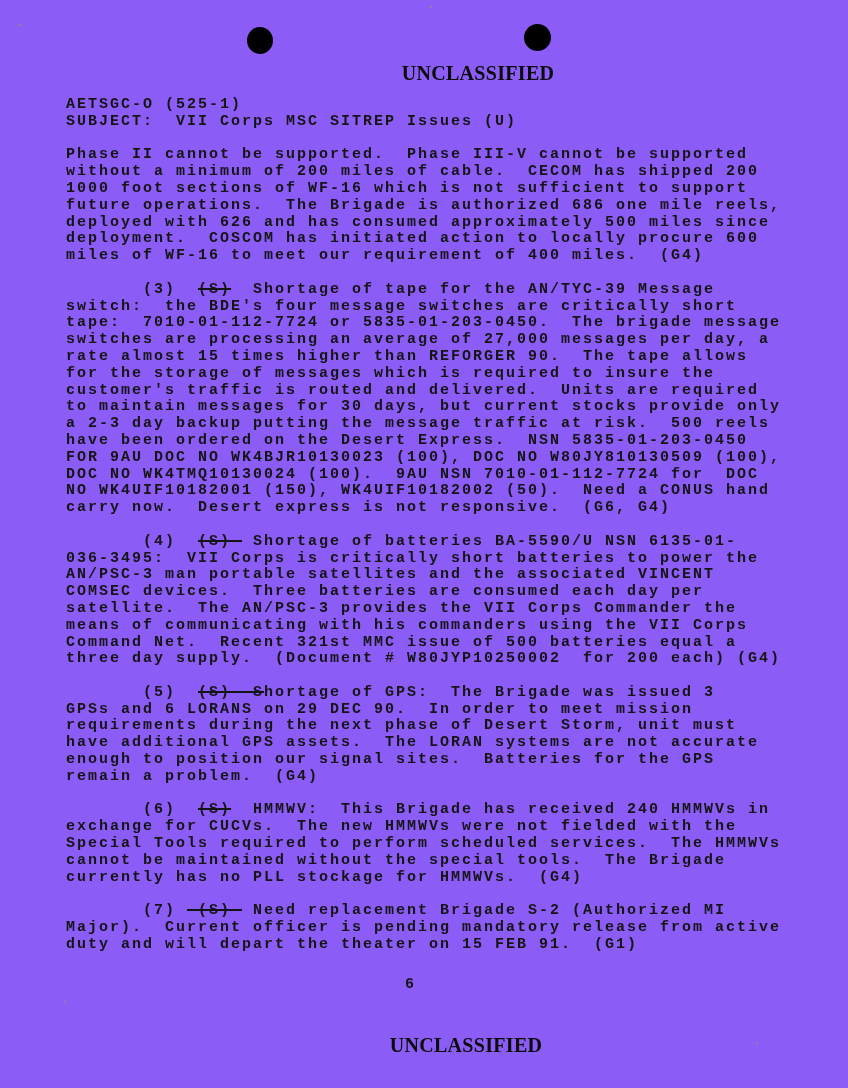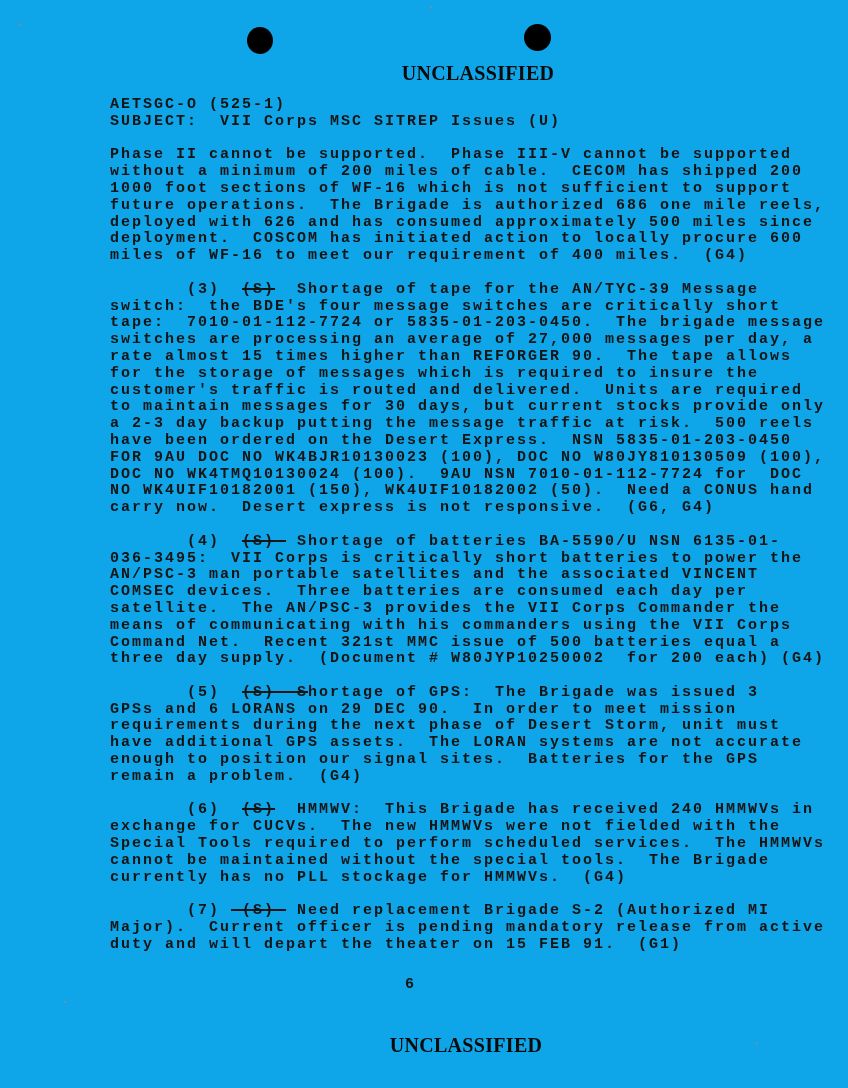--- a/index.html
+++ b/index.html
@@ -1,20 +1,20 @@
 <!DOCTYPE html>
 <html><head>
 <meta charset="utf-8">
 <style>
   html, body { margin: 0; padding: 0; background: #e8e8e8; }
   .page {
     position: relative;
     width: 848px;
     height: 1088px;
-    background: #0ea5e9;
+    background: #8b5cf6;
     overflow: hidden;
     font-family: "Liberation Mono", "DejaVu Sans Mono", monospace;
     color: #121212;
   }
   .hole-punch {
     position: absolute;
     background: #000;
     border-radius: 50%;
   }
   .classification {
@@ -31,21 +31,21 @@
     position: absolute;
     left: 66px;
     top: 97px;
     font-size: 15px;
     font-weight: bold;
     letter-spacing: 2px;
     line-height: 16.8px;
     white-space: pre;
     color: #151515;
   }
-  .doc-body .line { height: 16.8px; margin-left: 44px; }
+  .doc-body .line { height: 16.8px; }
   .strike {
     text-decoration: line-through;
     text-decoration-thickness: 2px;
   }
   .page-number {
     position: absolute;
     left: 405px;
     top: 976px;
     font-size: 15px;
     font-weight: bold;

